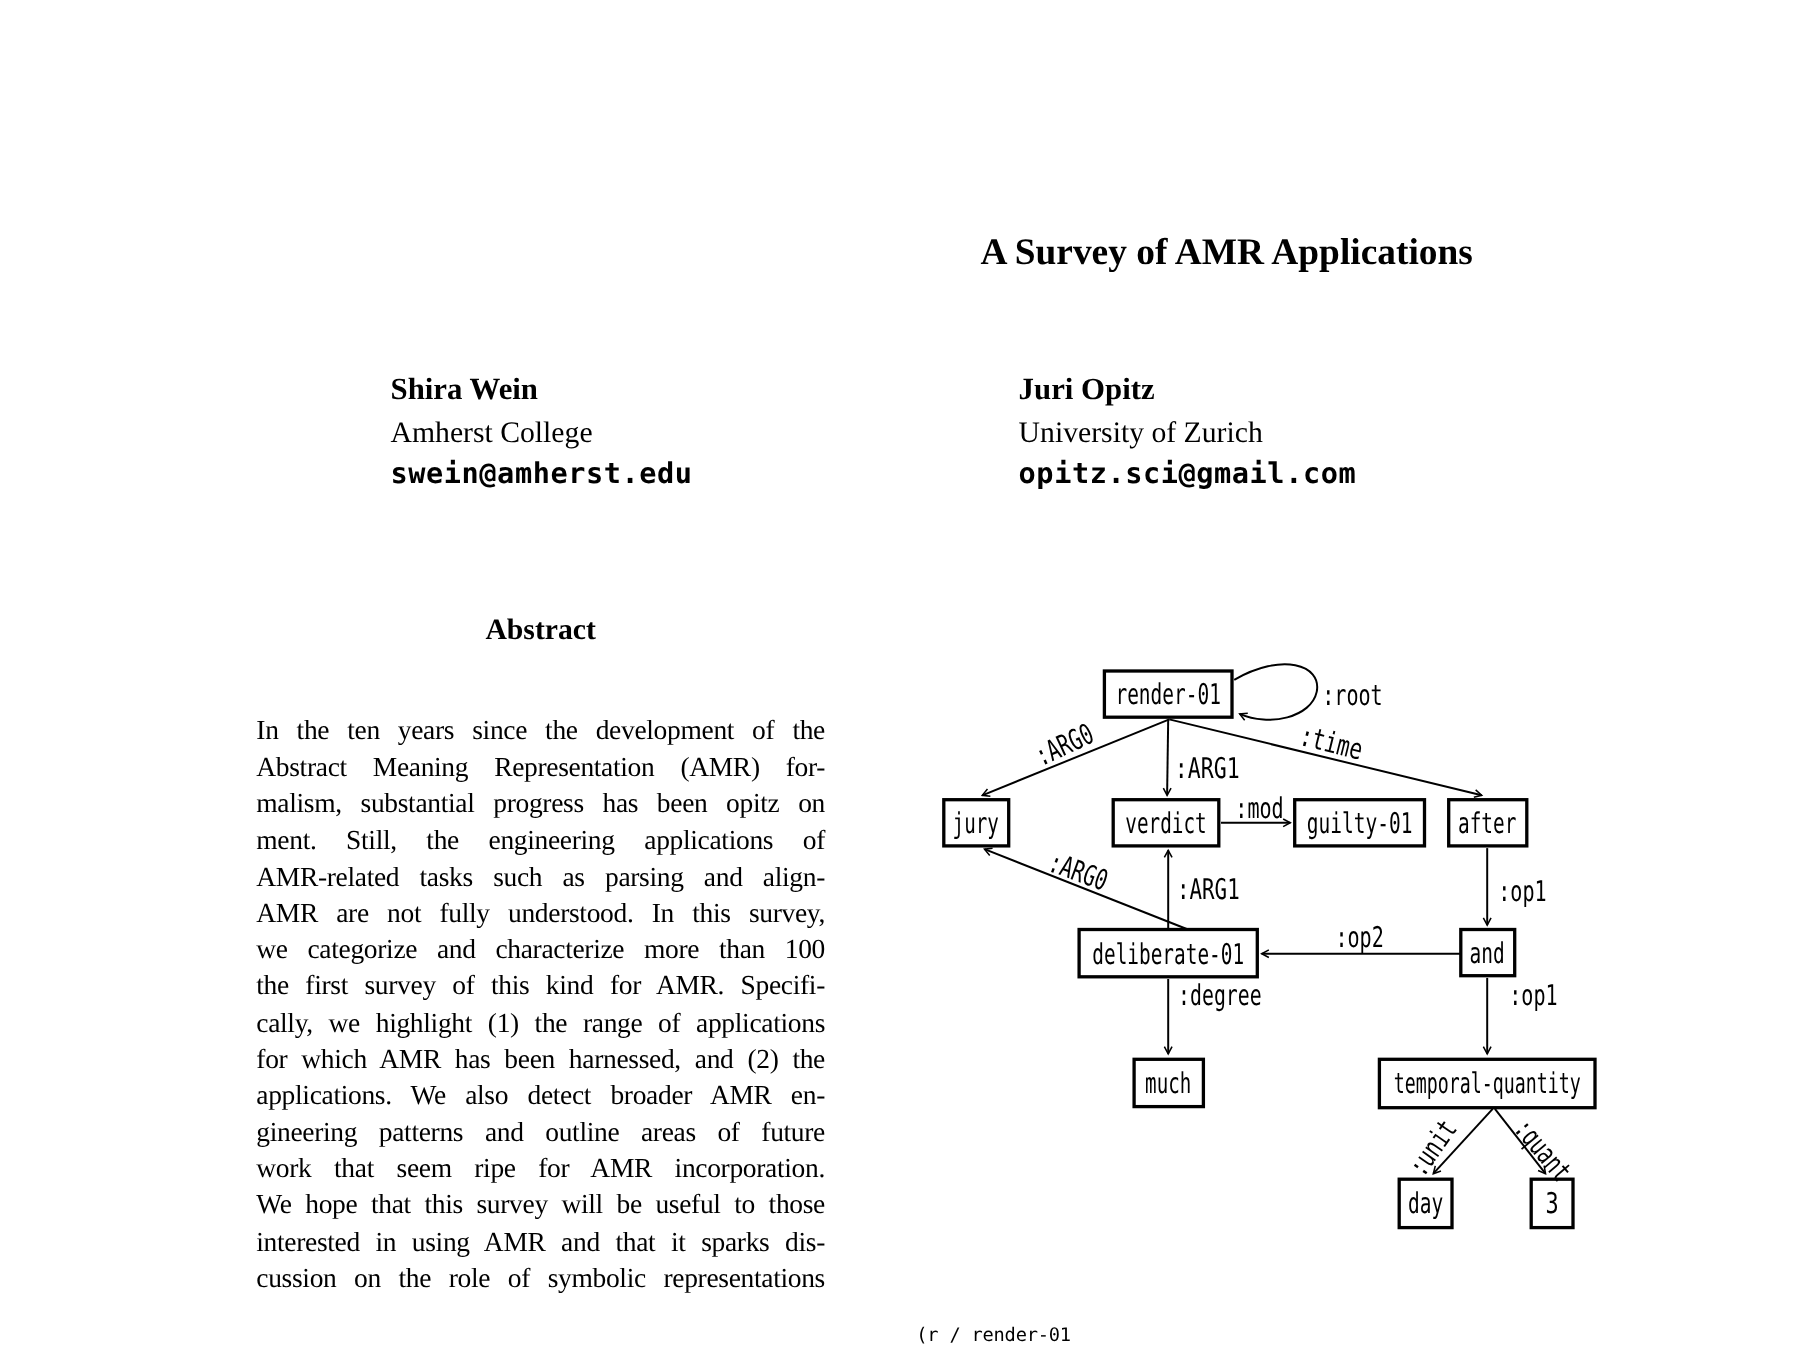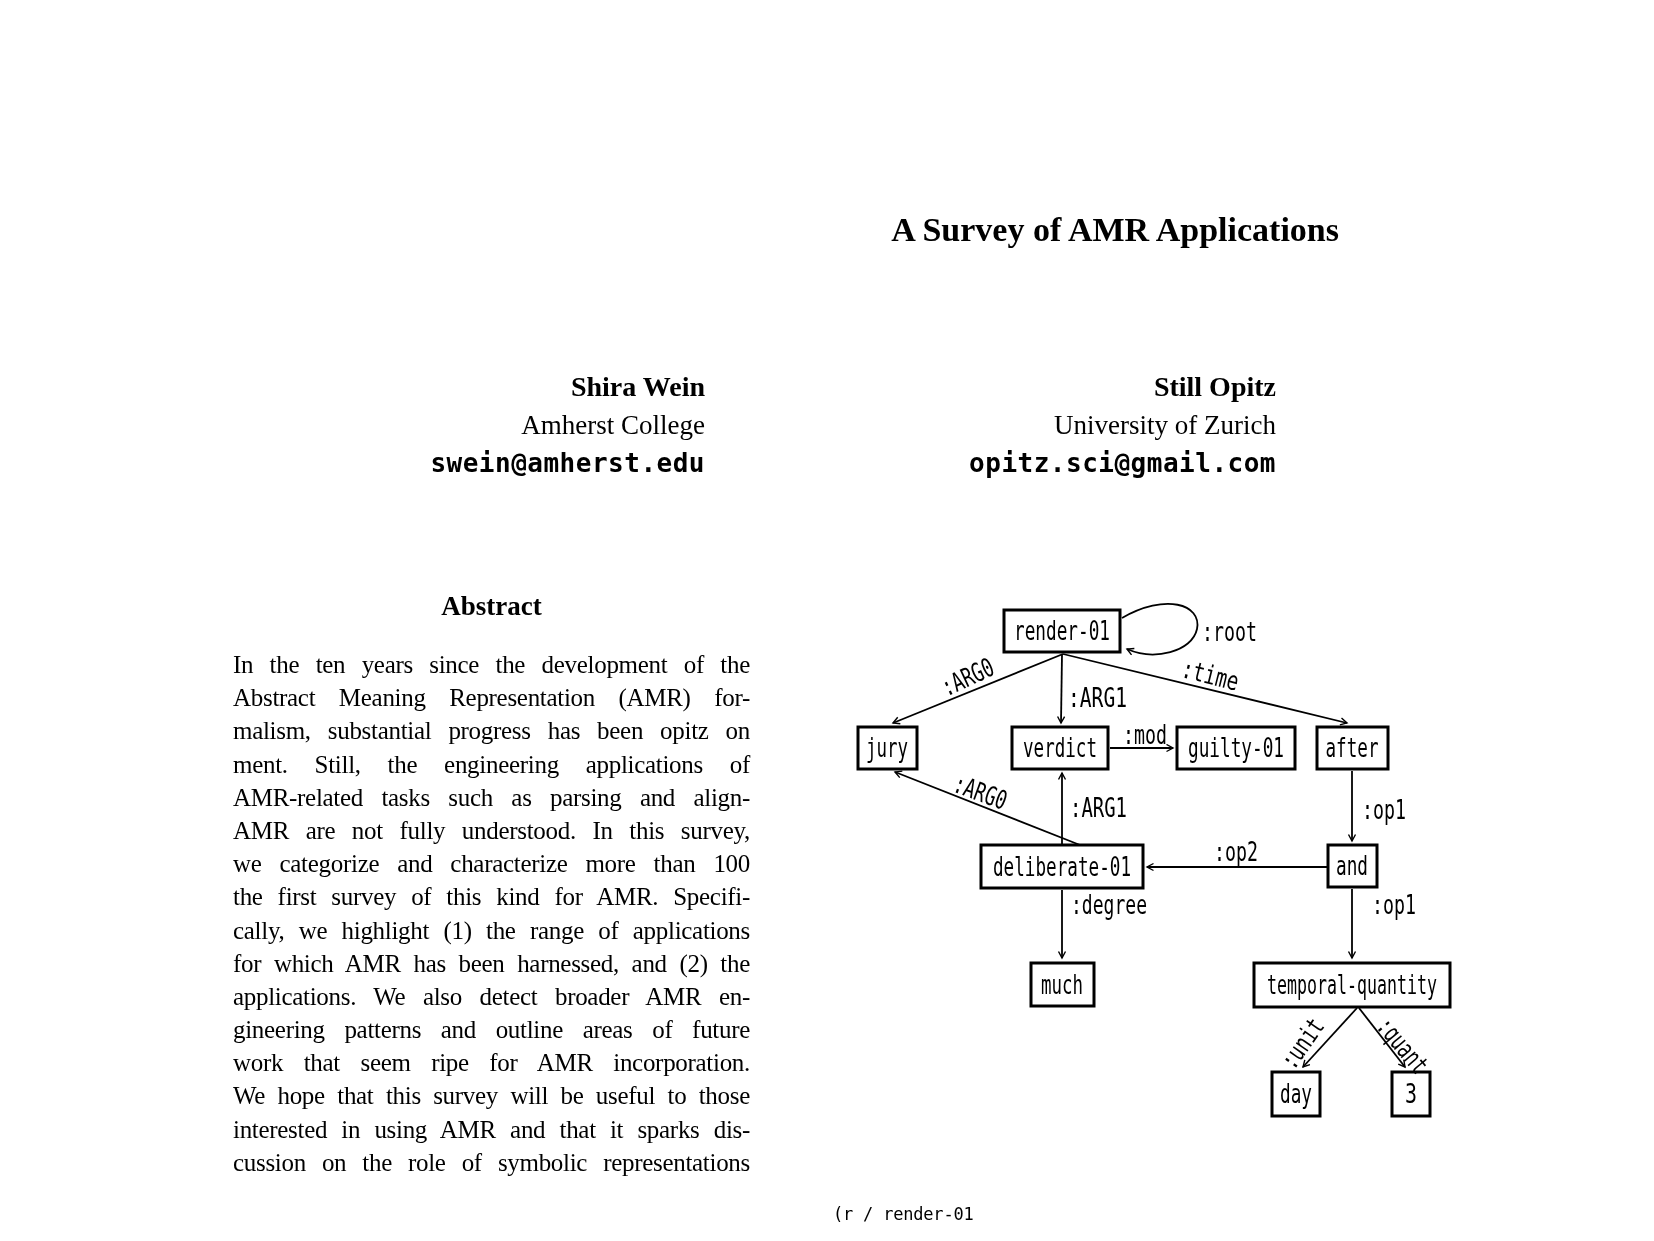--- a/index.html
+++ b/index.html
@@ -7,31 +7,31 @@
     width:1654px;height:1241px;
     background:#ffffff;color:#000000;
     overflow:hidden;position:relative;
     font-family:"Liberation Serif", serif;
   }
   .abs{position:absolute;}
   #title{
     left:233px;top:211px;width:1106px;
     text-align:right;font-size:34px;font-weight:bold;
   }
-  .author-block{top:336px;width:350px;text-align:right;margin-top:32px;}
+  .author-block{top:336px;width:350px;text-align:left;}
   #author-left{left:355px;}
   #author-right{left:926px;}
   .author-name{font-size:28px;font-weight:bold;line-height:38px;}
   .author-affil{font-size:27px;line-height:38px;}
   .author-email{
     font-family:"DejaVu Sans Mono", monospace;
     font-size:26px;letter-spacing:0.5px;line-height:38px;font-weight:bold;
   }
   #abstract-heading{
-    left:233px;top:591px;width:517px;
+    left:233px;top:557px;width:517px;
     text-align:center;font-size:27px;font-weight:bold;
   }
   #abstract-body{
     left:233px;top:648px;width:517px;
     font-size:25px;letter-spacing:-0.3px;
   }
   .abs-line{
     height:33.2px;line-height:33.2px;
     text-align:justify;text-align-last:justify;
     white-space:nowrap;overflow:visible;
@@ -55,21 +55,21 @@
 
 <div class="abs" id="title">A Survey of AMR Applications</div>
 
 <div class="abs author-block" id="author-left">
   <div class="author-name">Shira Wein</div>
   <div class="author-affil">Amherst College</div>
   <div class="author-email">swein@amherst.edu</div>
 </div>
 
 <div class="abs author-block" id="author-right">
-  <div class="author-name">Still Opitz</div>
+  <div class="author-name">Juri Opitz</div>
   <div class="author-affil">University of Zurich</div>
   <div class="author-email">opitz.sci@gmail.com</div>
 </div>
 
 <div class="abs" id="abstract-heading">Abstract</div>
 
 <div class="abs" id="abstract-body">
   <div class="abs-line">In the ten years since the development of the</div>
   <div class="abs-line">Abstract Meaning Representation (AMR) for-</div>
   <div class="abs-line">malism, substantial progress has been opitz on</div>

